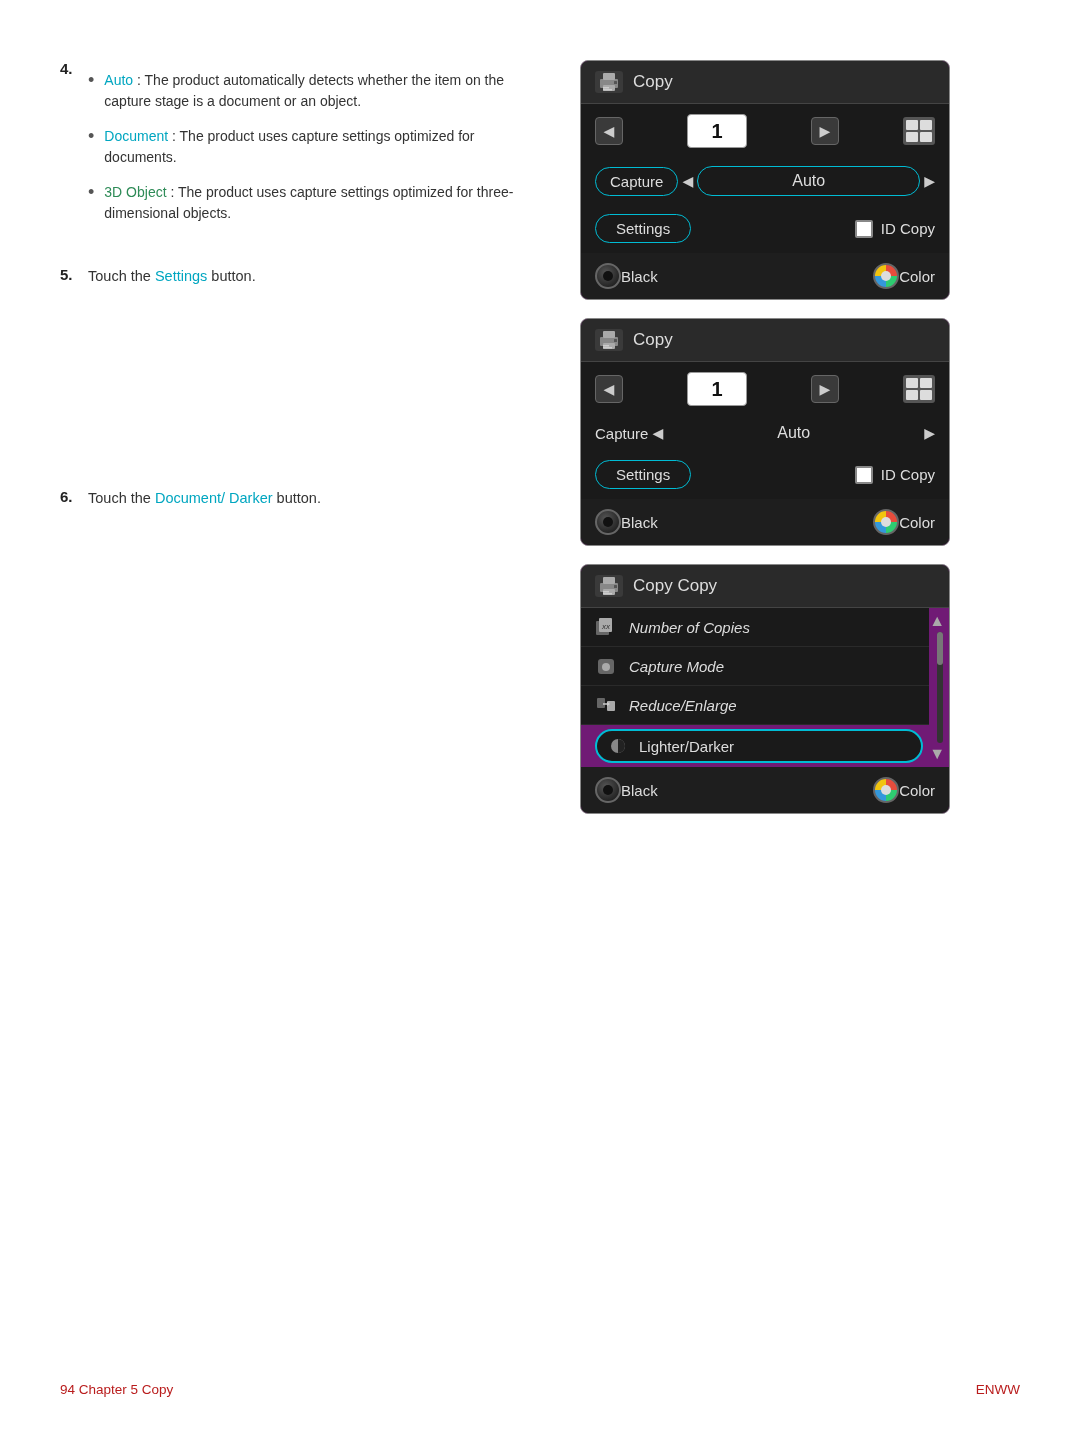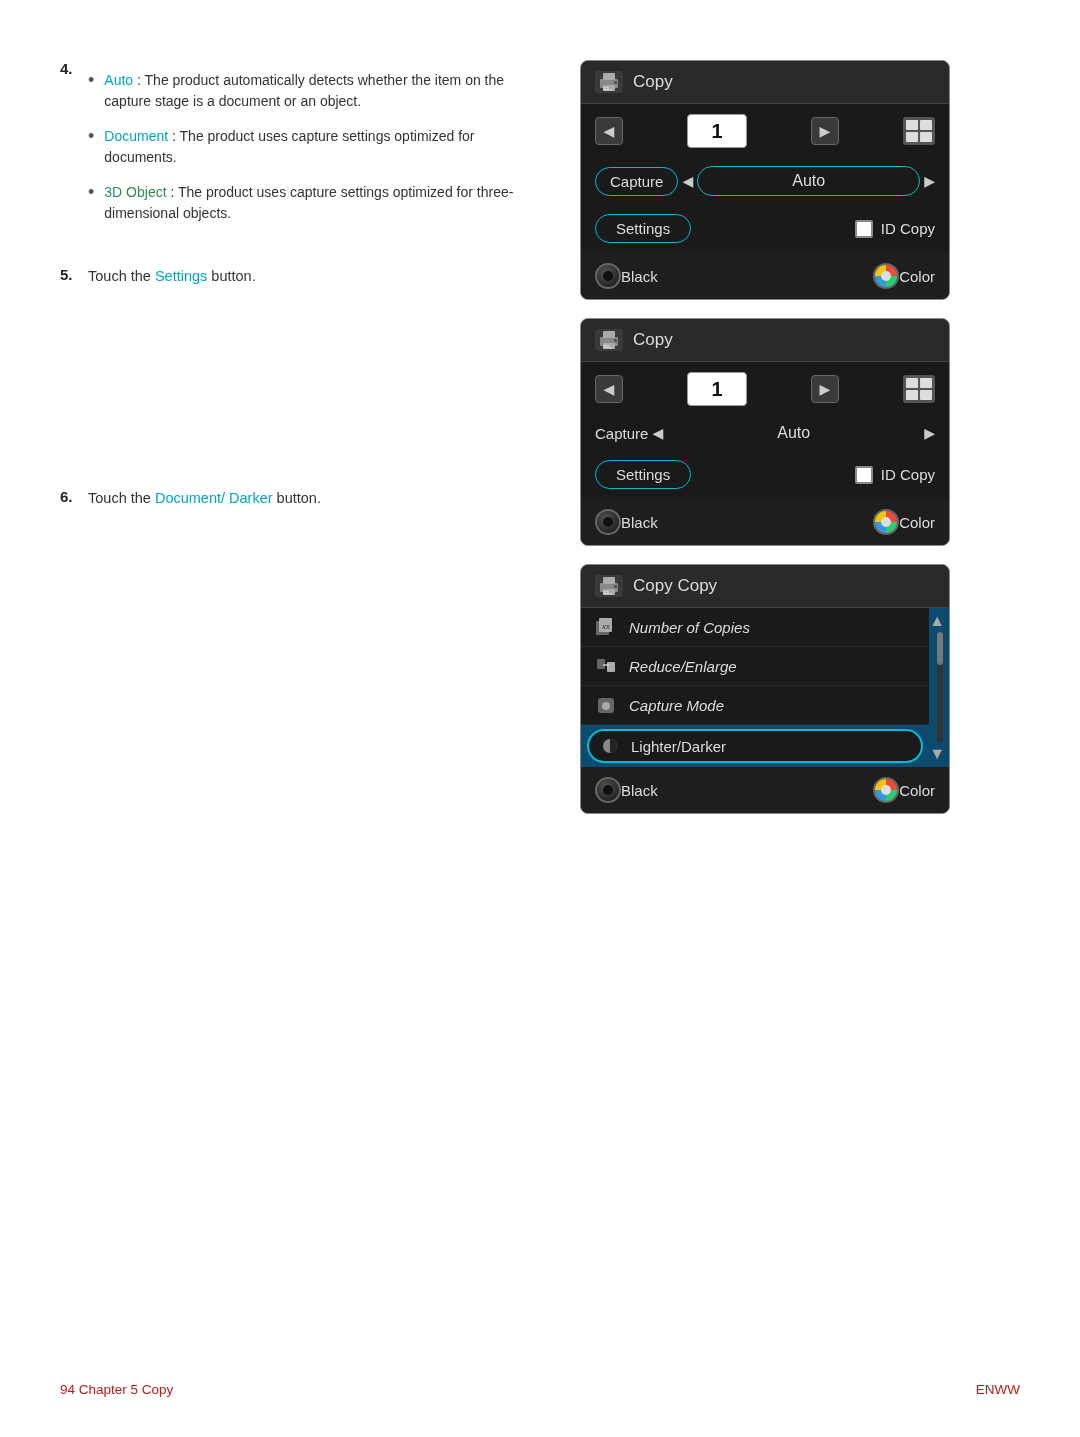--- a/index.html
+++ b/index.html
@@ -102,21 +102,21 @@
       font-size: 13.5px;
       color: #b91c1c;
     }
 
     
     .device-screen {
       width: 370px;
       border-radius: 8px;
       overflow: hidden;
       border: 1.5px solid #888;
-      background: #0c4a6e;
+      background: #701a75;
     }
 
     .screen-header {
       background: #2a2a2a;
       display: flex;
       align-items: center;
       padding: 10px 14px;
       gap: 10px;
       border-bottom: 1px solid #444;
     }
@@ -537,37 +537,37 @@
           <svg width="22" height="18" viewBox="0 0 22 18" fill="none">
             <rect x="1" y="3" width="13" height="14" rx="1" fill="#666"></rect>
             <rect x="4" y="0" width="13" height="14" rx="1" fill="#aaa"></rect>
             <text x="7" y="11" font-size="8" fill="#333" font-family="Arial">xx</text>
           </svg>
           <span class="menu-text">Number of Copies</span>
         </div>
 
         <div class="menu-item">
           <svg width="22" height="18" viewBox="0 0 22 18" fill="none">
+            <path d="M3 5 Q3 2 6 2 L16 2 Q19 2 19 5 L19 14 Q19 17 16 17 L6 17 Q3 17 3 14Z" fill="#666"></path>
+            <circle cx="11" cy="10" r="4" fill="#aaa"></circle>
+          </svg>
+          <span class="menu-text">Capture Mode</span>
+        </div>
+
+        <div class="menu-item">
+          <svg width="22" height="18" viewBox="0 0 22 18" fill="none">
             <rect x="2" y="2" width="8" height="10" rx="1" fill="#666"></rect>
             <rect x="12" y="5" width="8" height="10" rx="1" fill="#aaa"></rect>
             <line x1="8" y1="8" x2="14" y2="8" stroke="#ccc" stroke-width="1.5"></line>
             <polygon points="12,6 15,8 12,10" fill="#ccc"></polygon>
           </svg>
           <span class="menu-text">Reduce/Enlarge</span>
         </div>
 
-        <div class="menu-item">
-          <svg width="22" height="18" viewBox="0 0 22 18" fill="none">
-            <path d="M3 5 Q3 2 6 2 L16 2 Q19 2 19 5 L19 14 Q19 17 16 17 L6 17 Q3 17 3 14Z" fill="#666"></path>
-            <circle cx="11" cy="10" r="4" fill="#aaa"></circle>
-          </svg>
-          <span class="menu-text">Capture Mode</span>
-        </div>
-
-        <div style="padding: 4px 6px;">
+        <div style="padding: 4px 6px; margin-left: 8px;">
           <div style="border: 2px solid #00bcd4; border-radius: 20px; display:flex; align-items:center; padding: 6px 10px; gap:10px; background:#1a1a1a;">
             <svg width="22" height="18" viewBox="0 0 22 18" fill="none">
               <circle cx="11" cy="9" r="7" fill="#888"></circle>
               <path d="M11 2 A7 7 0 0 1 11 16 Z" fill="#222"></path>
             </svg>
             <span class="menu-text">Lighter/Darker</span>
           </div>
         </div>
 
         <div style="position:absolute; right:4px; top:4px; color:#aaa; font-size:16px; cursor:pointer;">▲</div>

